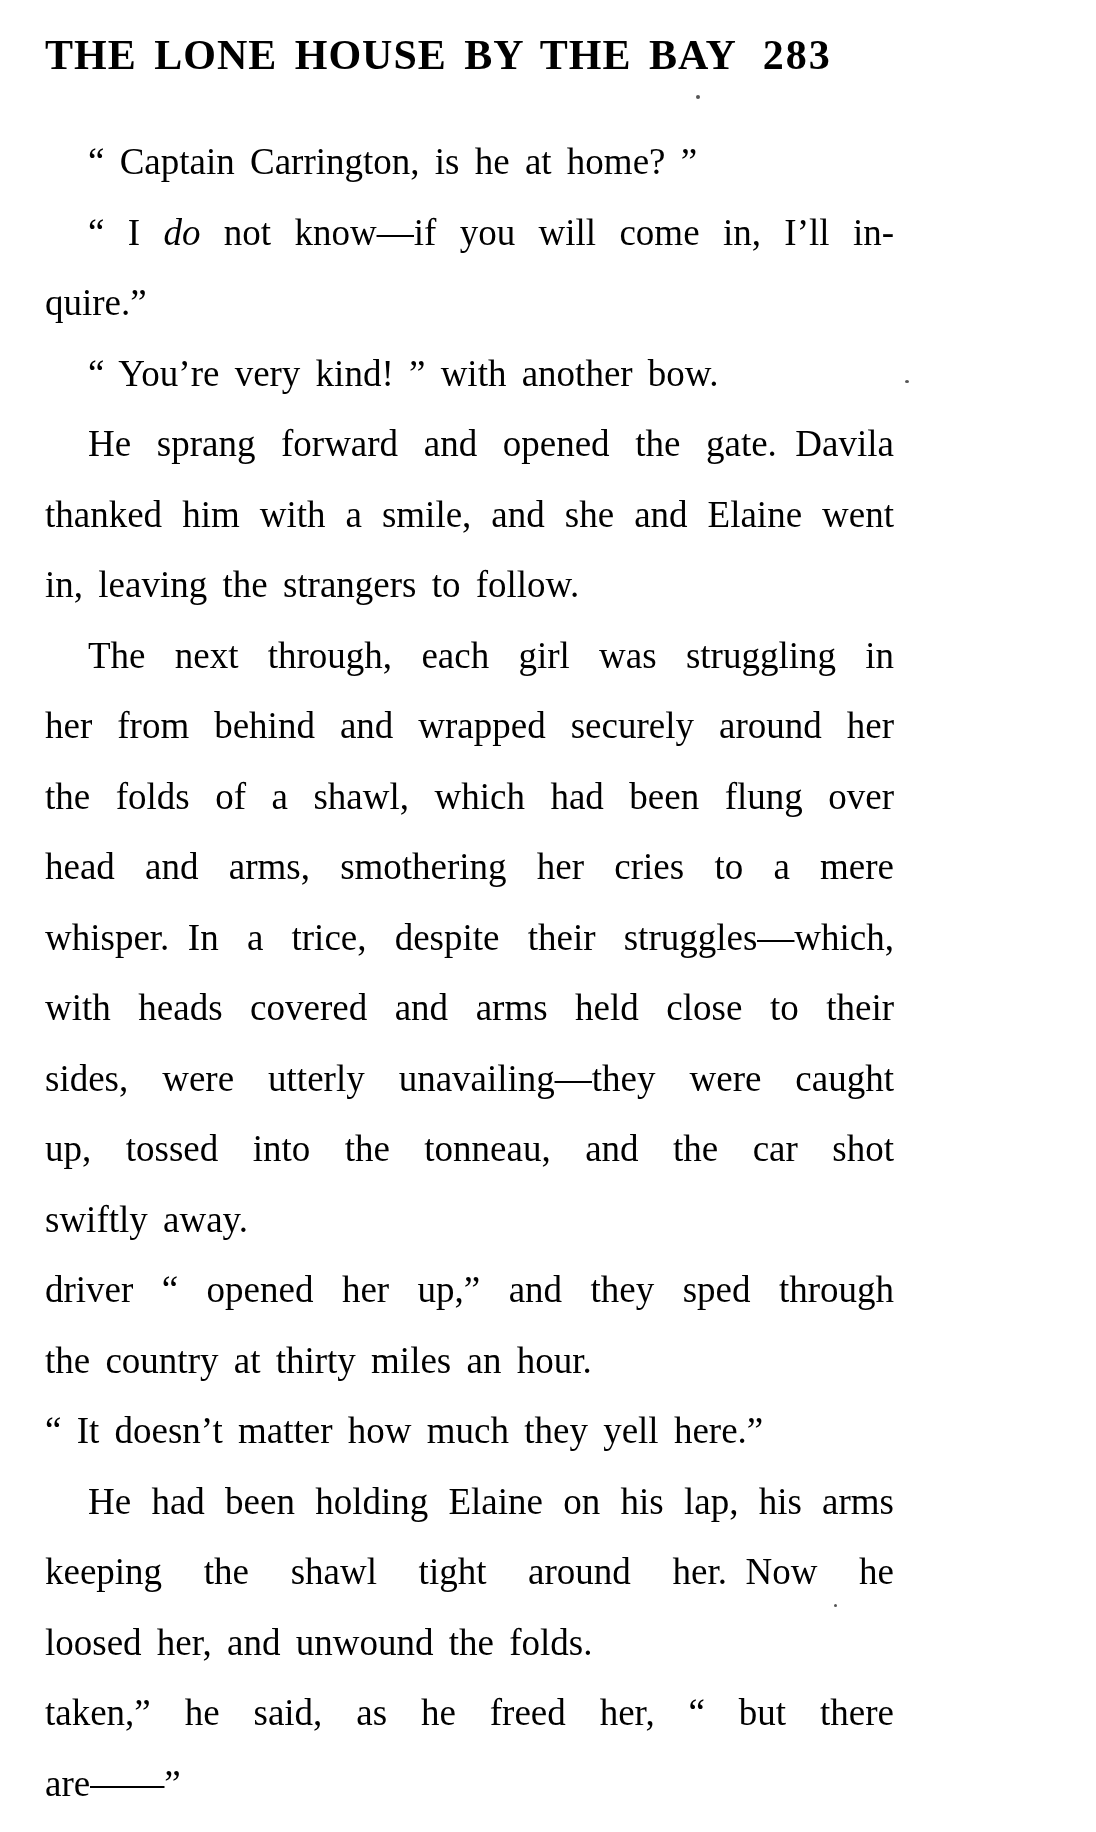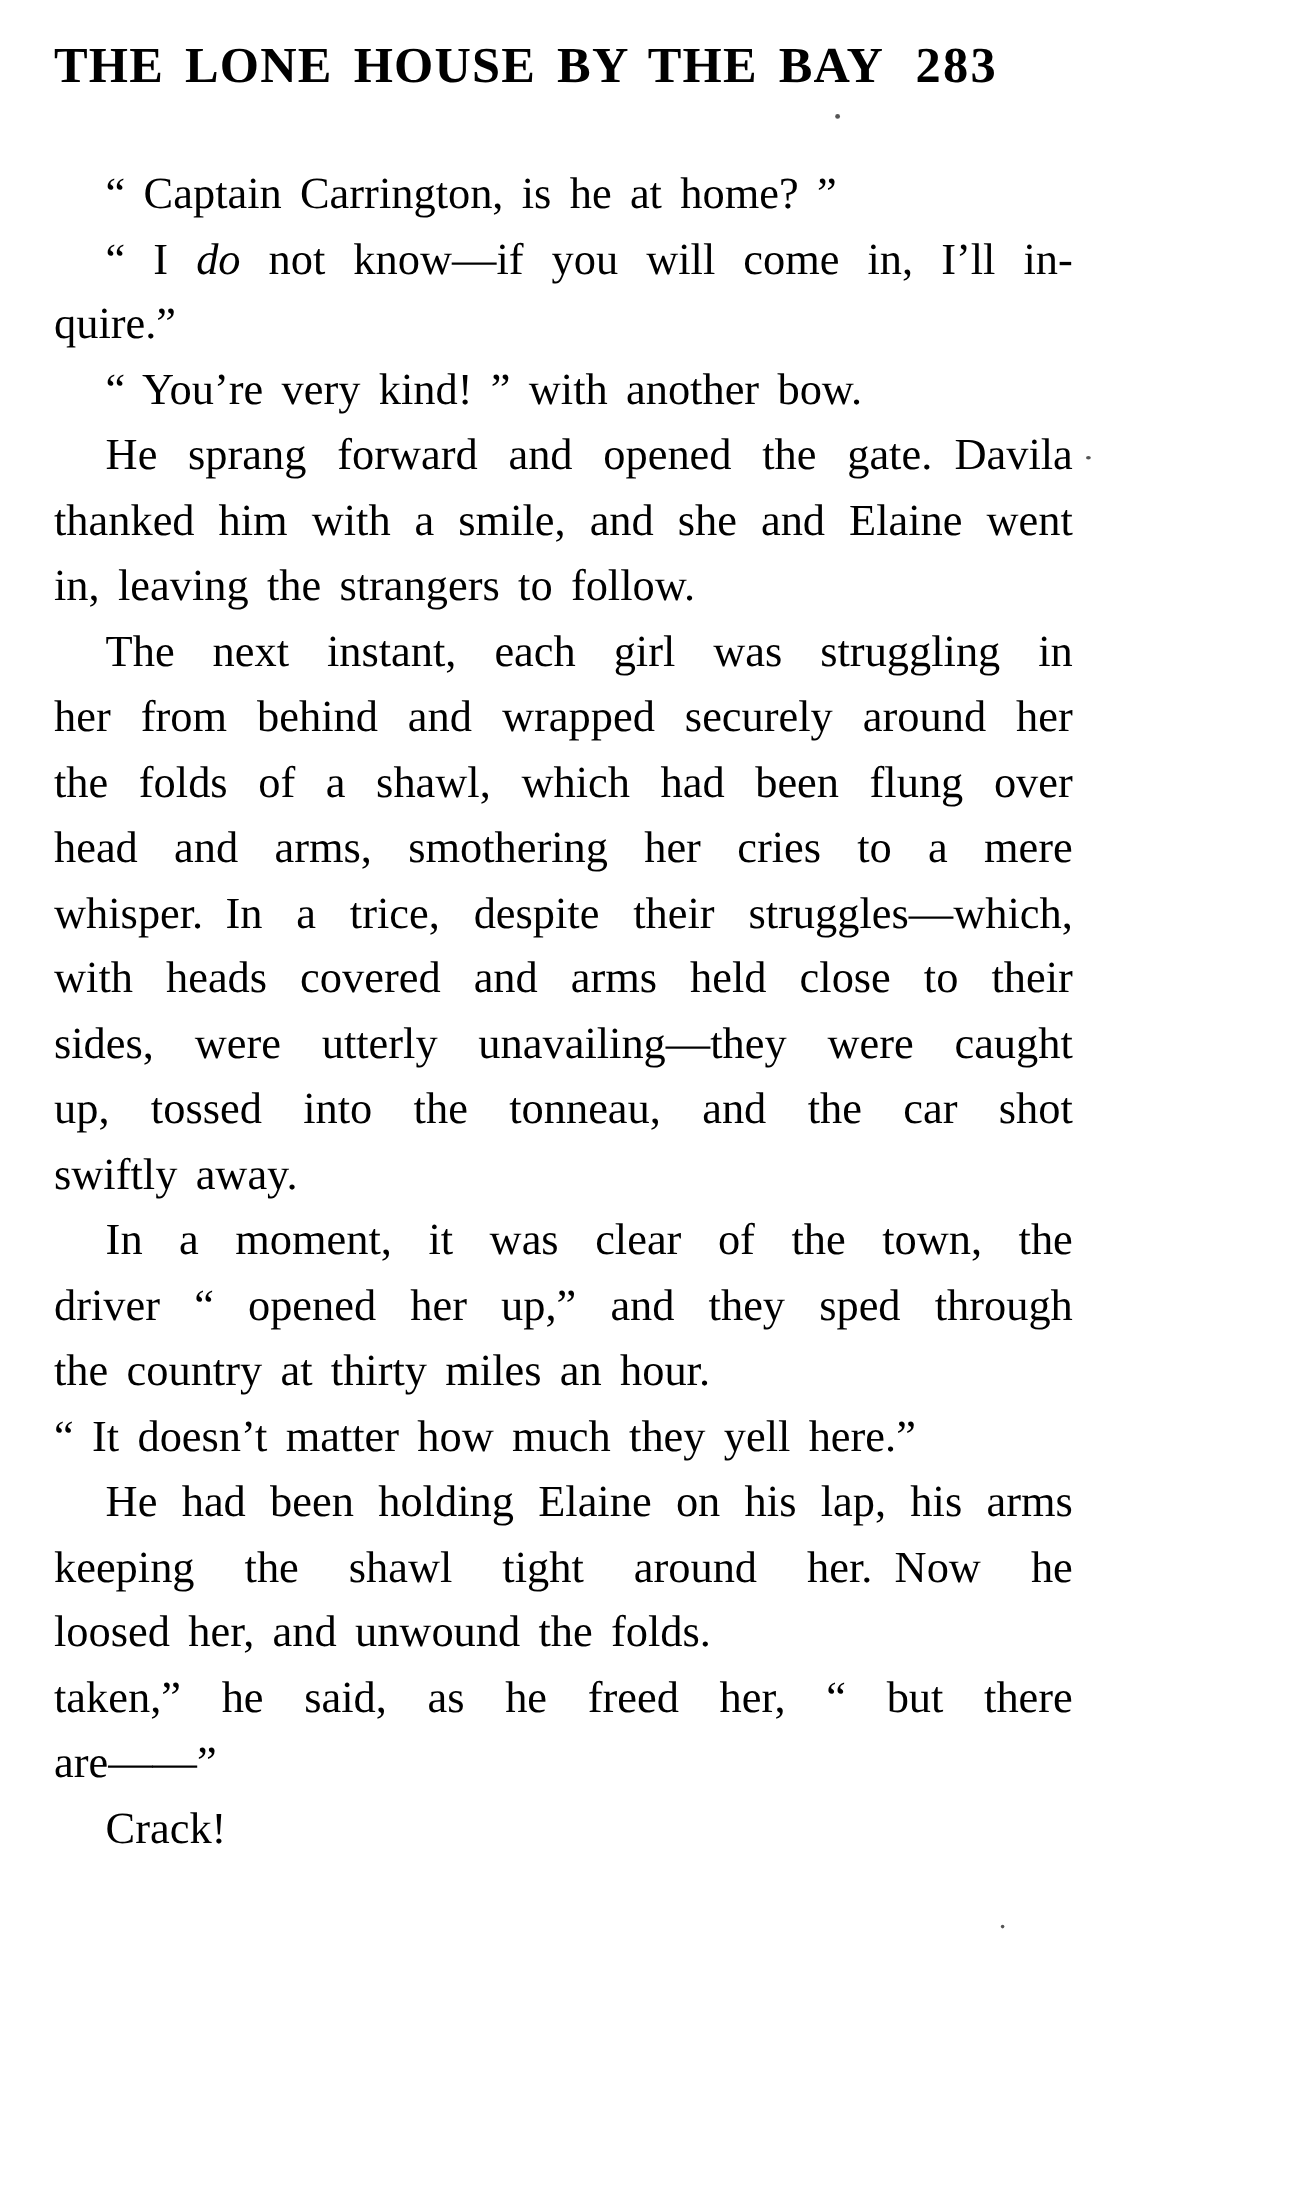--- a/index.html
+++ b/index.html
@@ -34,20 +34,21 @@
   }
   .text-body {
     margin: 55px 66px 0 45px; 
     font-size: 37px;
     line-height: 54.5px;
     word-spacing: 6px;
   }
   .line {
     text-align: left;
     min-height: 54.5px;
+    margin-top: 16px;
   }
   .line.justify {
     text-align: justify;
     text-align-last: justify;
   }
   .line.indent {
     text-indent: 43px;
   }
   em { font-style: italic; }
   .speck {
@@ -68,30 +69,29 @@
     <span>THE LONE HOUSE BY THE BAY</span><span class="page-number">283</span>
   </div>
   <div class="text-body">
       <div class="line indent">“ Captain Carrington, is he at home? ”</div>
       <div class="line indent justify">“ I <em>do</em> not know—if you will come in, I’ll in-</div>
       <div class="line">quire.”</div>
       <div class="line indent">“ You’re very kind! ” with another bow.</div>
       <div class="line indent justify">He sprang forward and opened the gate. Davila</div>
       <div class="line justify">thanked him with a smile, and she and Elaine went</div>
       <div class="line">in, leaving the strangers to follow.</div>
-      <div class="line indent justify">The next instant, each girl was struggling in</div>
+      <div class="line indent justify">The next through, each girl was struggling in</div>
       <div class="line justify">her from behind and wrapped securely around her</div>
       <div class="line justify">the folds of a shawl, which had been flung over</div>
       <div class="line justify">head and arms, smothering her cries to a mere</div>
       <div class="line justify">whisper. In a trice, despite their struggles—which,</div>
       <div class="line justify">with heads covered and arms held close to their</div>
       <div class="line justify">sides, were utterly unavailing—they were caught</div>
       <div class="line justify">up, tossed into the tonneau, and the car shot</div>
       <div class="line">swiftly away.</div>
-      <div class="line indent justify">In a moment, it was clear of the town, the</div>
       <div class="line justify">driver “ opened her up,” and they sped through</div>
       <div class="line">the country at thirty miles an hour.</div>
       <div class="line">“ It doesn’t matter how much they yell here.”</div>
       <div class="line indent justify">He had been holding Elaine on his lap, his arms</div>
       <div class="line justify">keeping the shawl tight around her. Now he</div>
       <div class="line">loosed her, and unwound the folds.</div>
       <div class="line justify">taken,” he said, as he freed her, “ but there</div>
       <div class="line">are——”</div>
       <div class="line indent">Crack!</div>
     </div>

